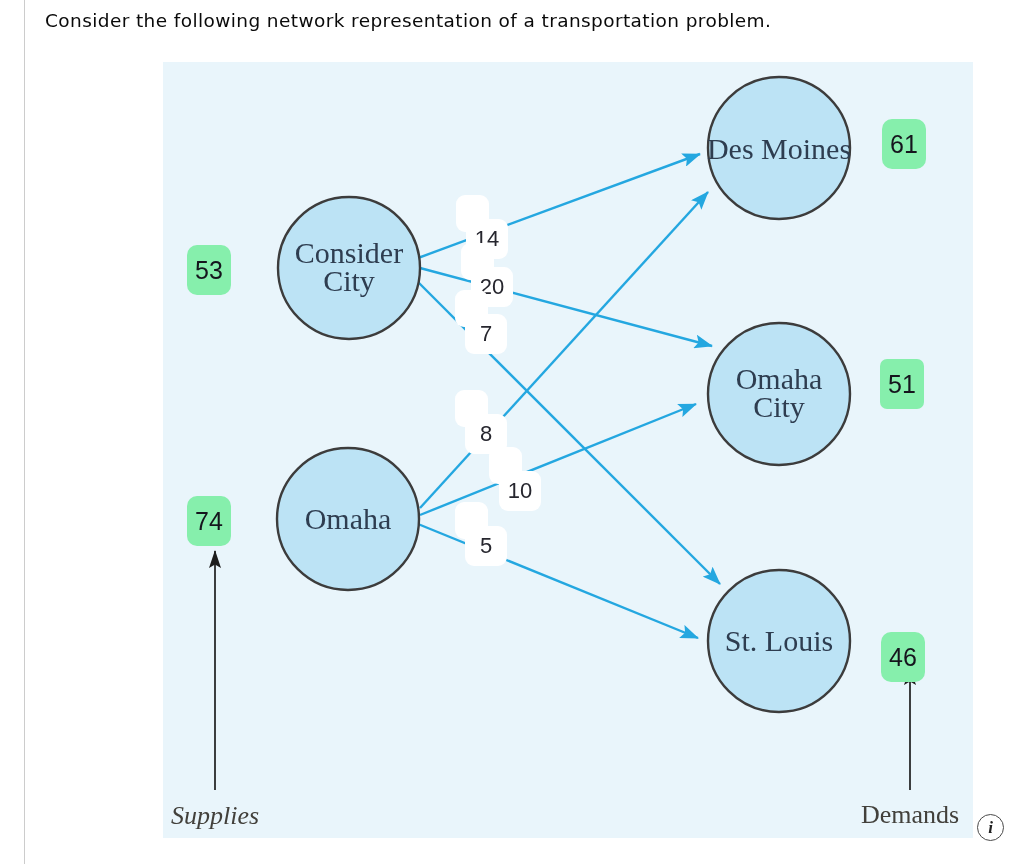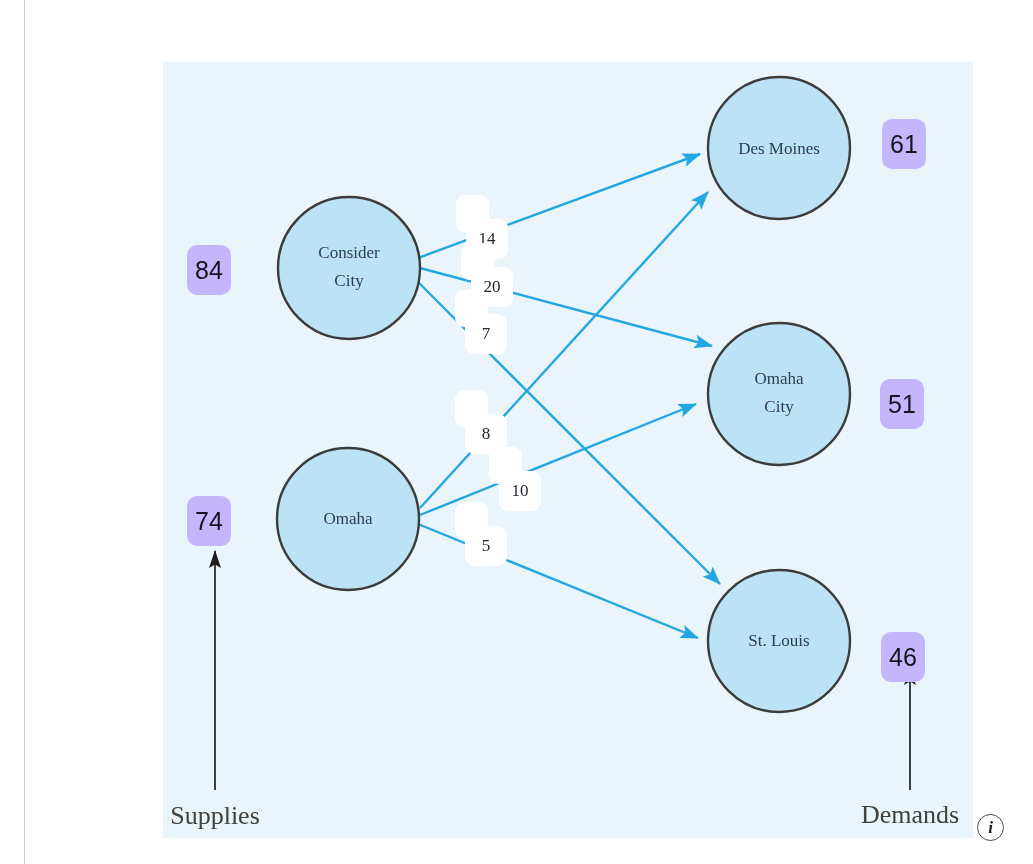--- a/index.html
+++ b/index.html
@@ -9,42 +9,43 @@
   *{margin:0;padding:0;box-sizing:border-box;}
   html,body{background:#ffffff;}
   .page{position:relative;width:1033px;height:864px;background:#ffffff;overflow:hidden;
         font-family:"Liberation Sans",sans-serif;}
   .left-rule{position:absolute;left:24px;top:0;width:1px;height:864px;background:#cccccc;}
   .title{position:absolute;left:45px;top:10px;font-size:18.5px;letter-spacing:0.4px;color:#0a0a0a;
          font-family:"DejaVu Sans","Liberation Sans",sans-serif;white-space:nowrap;}
   .diagram{position:absolute;left:163px;top:62px;width:810px;height:776px;background:var(--diagram-bg);}
   .diagram svg{position:absolute;left:0;top:0;z-index:1;}
   .overlay{position:absolute;z-index:2;transform:translate(-50%,-50%);}
-  .nlabel{color:var(--node-text);font-family:"Liberation Serif",serif;font-size:17px;line-height:28px;
+  .nlabel{color:var(--node-text);font-family:"Liberation Serif",serif;font-size:30px;line-height:28px;
           text-align:center;white-space:nowrap;}
-  .vbox{background:#c4b5fd;border-radius:10px;min-width:44px;height:50px;padding:12px 6px;
+  .vbox{background:#86efac;border-radius:10px;min-width:44px;height:50px;padding:12px 6px;
         display:flex;align-items:center;justify-content:center;
         font-size:25px;color:#15151d;}
   .cost{background:#ffffff;border-radius:9px;width:42px;height:40px;
         display:flex;align-items:center;justify-content:center;
-        font-size:17px;color:#26262e;font-family:Liberation Serif, serif;}
+        font-size:22px;color:#26262e;}
   .cost::before{content:"";position:absolute;left:-10px;top:-24px;width:33px;height:37px;
         background:#ffffff;border-radius:9px;z-index:-1;}
   .cap{color:var(--caption-text);font-family:"Liberation Serif",serif;font-size:26px;white-space:nowrap;}
   .info{position:absolute;left:977px;top:814px;width:27px;height:27px;border:1.6px solid #4a4a4a;
         border-radius:50%;background:transparent;display:flex;align-items:center;justify-content:center;
         cursor:pointer;}
   .info-glyph{font-family:"Liberation Serif",serif;font-weight:bold;font-style:italic;
         font-size:17px;color:#222;line-height:1;}
 </style>
 </head>
 <body>
 
 <div class="page">
   <div class="left-rule"></div>
+  <div class="title">Consider the following network representation of a transportation problem.</div>
 
   <div class="diagram">
     <svg width="810" height="776" viewBox="0 0 810 776">
       <defs>
         <marker id="cyanhead" markerUnits="userSpaceOnUse" markerWidth="19" markerHeight="14" refX="17.5" refY="7" orient="auto">
           <path d="M0,0 L18.5,7 L0,14 L3.6,7 Z" style="fill:var(--arc);"></path>
         </marker>
         <marker id="blackhead" markerUnits="userSpaceOnUse" markerWidth="19" markerHeight="12" refX="17" refY="6" orient="auto">
           <path d="M0,0 L18,6 L0,12 L3.5,6 Z" style="fill:var(--black-arrow);"></path>
         </marker>
@@ -72,33 +73,33 @@
       <div>City</div>
     </div>
     <div class="overlay nlabel" style="left:185px;top:457px;">Omaha</div>
     <div class="overlay nlabel" style="left:616px;top:87px;">Des Moines</div>
     <div class="overlay nlabel" style="left:616px;top:331px;">
       <div>Omaha</div>
       <div>City</div>
     </div>
     <div class="overlay nlabel" style="left:616px;top:579px;">St. Louis</div>
 
-    <div class="overlay vbox" style="left:46px;top:208px;">84</div>
+    <div class="overlay vbox" style="left:46px;top:208px;">53</div>
     <div class="overlay vbox" style="left:46px;top:459px;text-align:center;">74</div>
     <div class="overlay vbox" style="left:741px;top:82px;">61</div>
-    <div class="overlay vbox" style="left:739px;top:342px;">51</div>
+    <div class="overlay vbox" style="left:739px;top:322px;border-radius:7px;">51</div>
     <div class="overlay vbox" style="left:740px;top:575px;margin-top:20px;">46</div>
 
     <div class="overlay cost" style="left:324px;top:177px;">14</div>
     <div class="overlay cost" style="left:329px;top:225px;">20</div>
     <div class="overlay cost" style="left:323px;top:272px;">7</div>
     <div class="overlay cost" style="left:323px;top:372px;">8</div>
     <div class="overlay cost" style="left:320px;top:429px;margin-left:37px;">10</div>
     <div class="overlay cost" style="left:323px;top:484px;">5</div>
 
-    <div class="overlay cap" style="left:52px;top:754px;">Supplies</div>
+    <div class="overlay cap" style="left:52px;top:754px;font-style:italic;">Supplies</div>
     <div class="overlay cap" style="left:747px;top:753px;">Demands</div>
   </div>
 
   <button class="info">
     <span class="info-glyph">i</span>
   </button>
 </div>
 
 </body></html>

